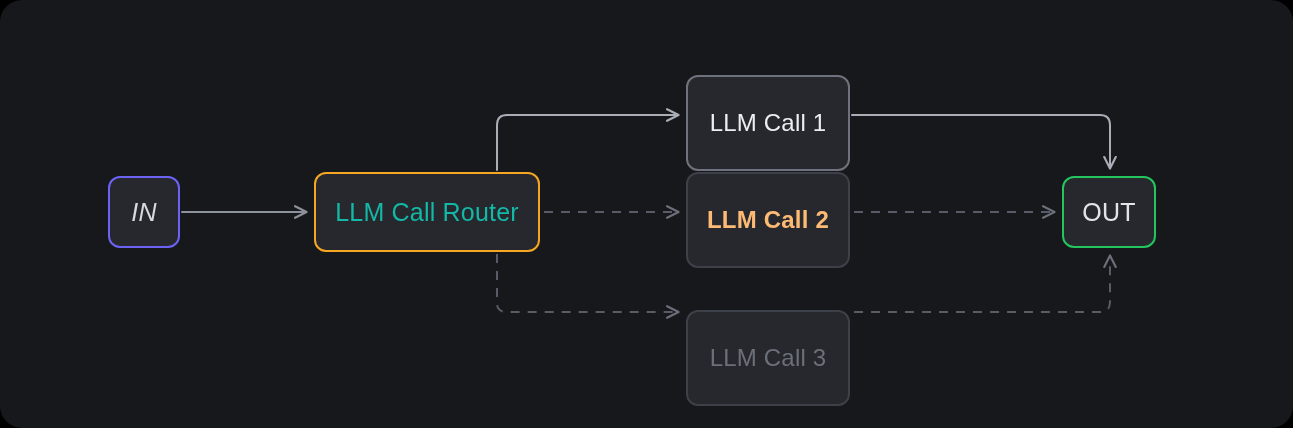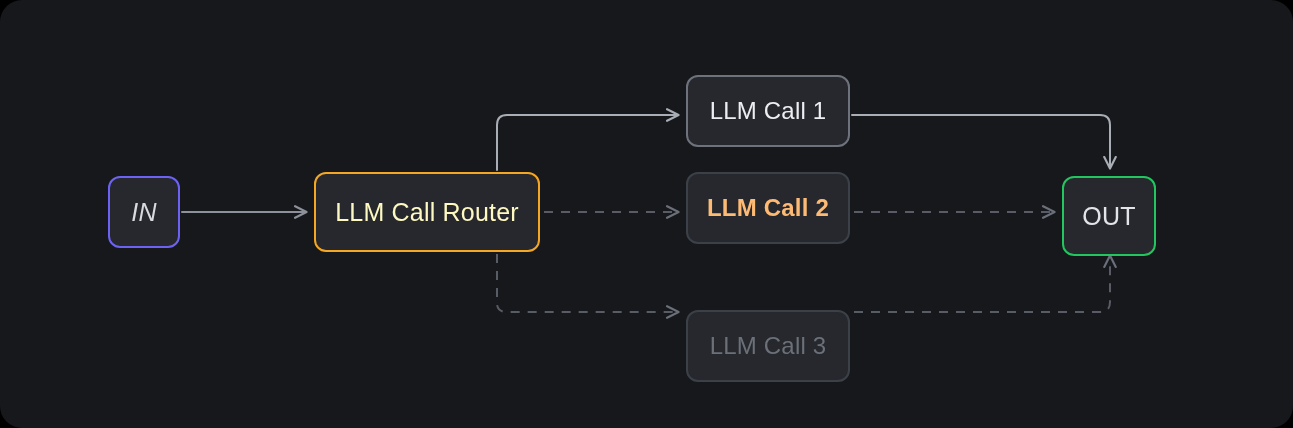--- a/index.html
+++ b/index.html
@@ -49,35 +49,35 @@
   }
   
   .node-in {
     left: 108px;  top: 176px;  width: 72px;  height: 72px;
     border-color: #6C63F5;
     color: #D8DADF;
     font-size: 25px;
     font-style: italic;
   }
   .node-out {
-    left: 1062px; top: 176px;  width: 94px;  height: 80px;
+    left: 1062px; top: 176px;  width: 94px;  height: 72px;
     border-color: #22C55E;
     color: #E2E4E9;
     font-size: 25px;
   }
   
   .node-router {
     left: 314px;  top: 172px;  width: 226px;  height: 80px;
     border-color: #F5A623;
-    color: #fef9c3;
+    color: #14b8a6;
     font-size: 25px;
   }
   
   .node-call {
-    left: 686px;  width: 164px;  height: 72px;
+    left: 686px;  width: 164px;  height: 96px;
   }
   .node-call-1 {
     top: 75px;
     border-color: #6E727C;
     color: #ECEEF2;
   }
   .node-call-2 {
     top: 172px;
     border-color: #3C4048;
     color: #fdba74;

